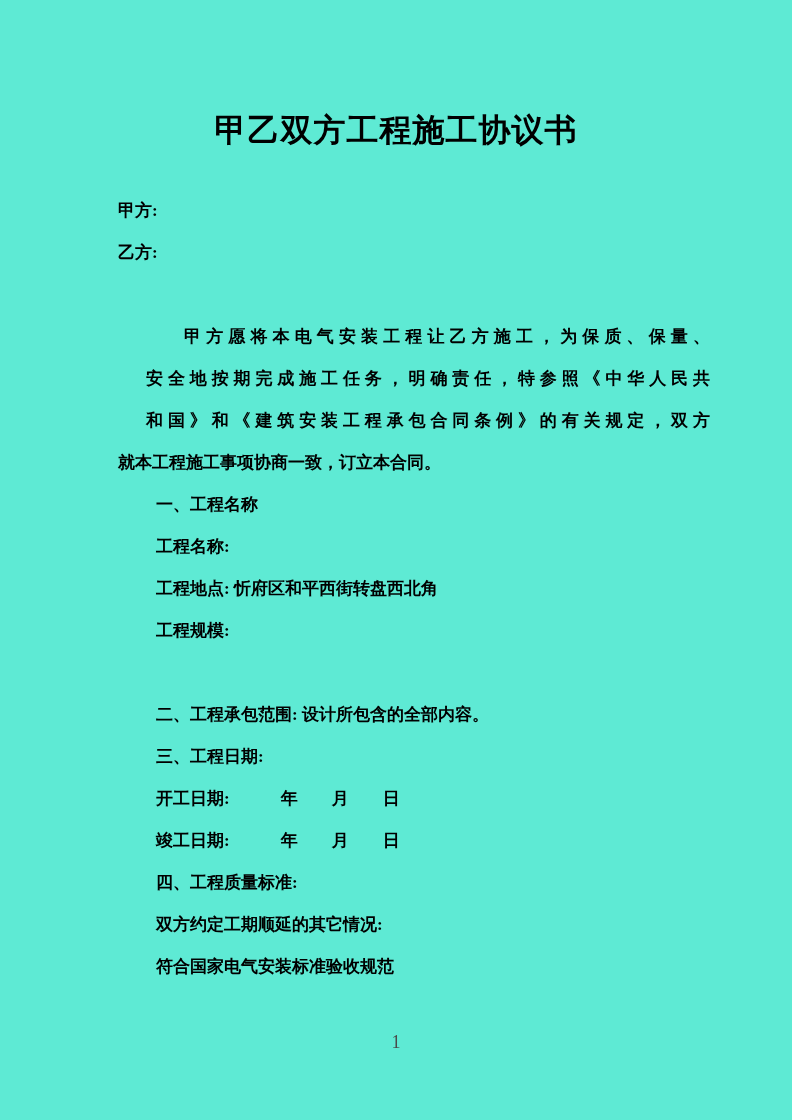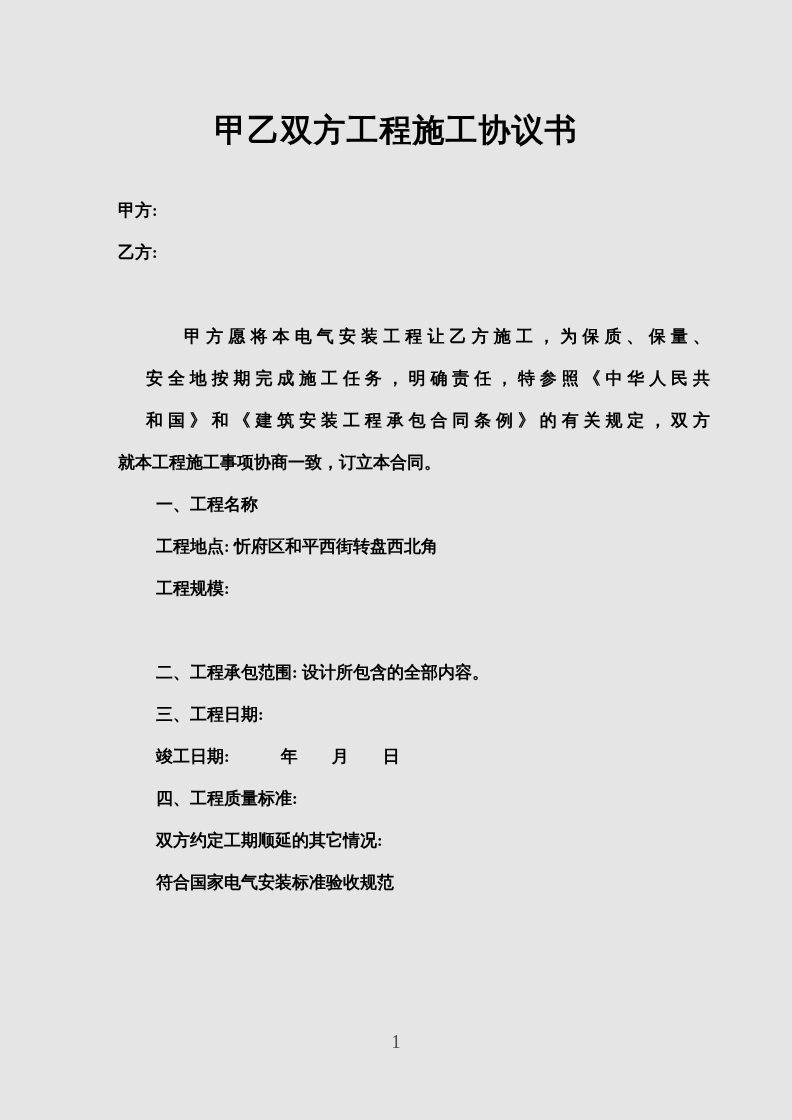--- a/index.html
+++ b/index.html
@@ -4,21 +4,21 @@
 <style>
   html, body {
     margin: 0;
     padding: 0;
     background: #ffffff;
   }
   .page {
     position: relative;
     width: 792px;
     height: 1120px;
-    background: #e5e5e5;
+    background: #5eead4;
     overflow: hidden;
     color: #000000;
     font-family: "Liberation Serif", "DejaVu Serif", serif;
   }
   .doc-title {
     position: absolute;
     top: 108px;
     left: 0;
     width: 100%;
     margin: 0;
@@ -86,31 +86,33 @@
     <div class="line jline indent">甲方愿将本电气安装工程让乙方施工，为保质、保量、</div>
 
     <div class="line jline">安全地按期完成施工任务，明确责任，特参照《中华人民共</div>
 
     <div class="line jline">和国》和《建筑安装工程承包合同条例》的有关规定，双方</div>
 
     <div class="line">就本工程施工事项协商一致，订立本合同。</div>
 
     <div class="line indent">一、工程名称</div>
 
+    <div class="line indent">工程名称:</div>
 
     <div class="line indent">工程地点: 忻府区和平西街转盘西北角</div>
 
     <div class="line indent">工程规模:</div>
 
     <div class="blank-line"></div>
 
     <div class="line indent">二、工程承包范围: 设计所包含的全部内容。</div>
 
     <div class="line indent">三、工程日期:</div>
 
+    <div class="line indent">开工日期:　　　年　　月　　日</div>
 
     <div class="line indent">竣工日期:　　　年　　月　　日</div>
 
     <div class="line indent">四、工程质量标准:</div>
 
     <div class="line indent">双方约定工期顺延的其它情况:</div>
 
     <div class="line indent">符合国家电气安装标准验收规范</div>
 
   </div>

